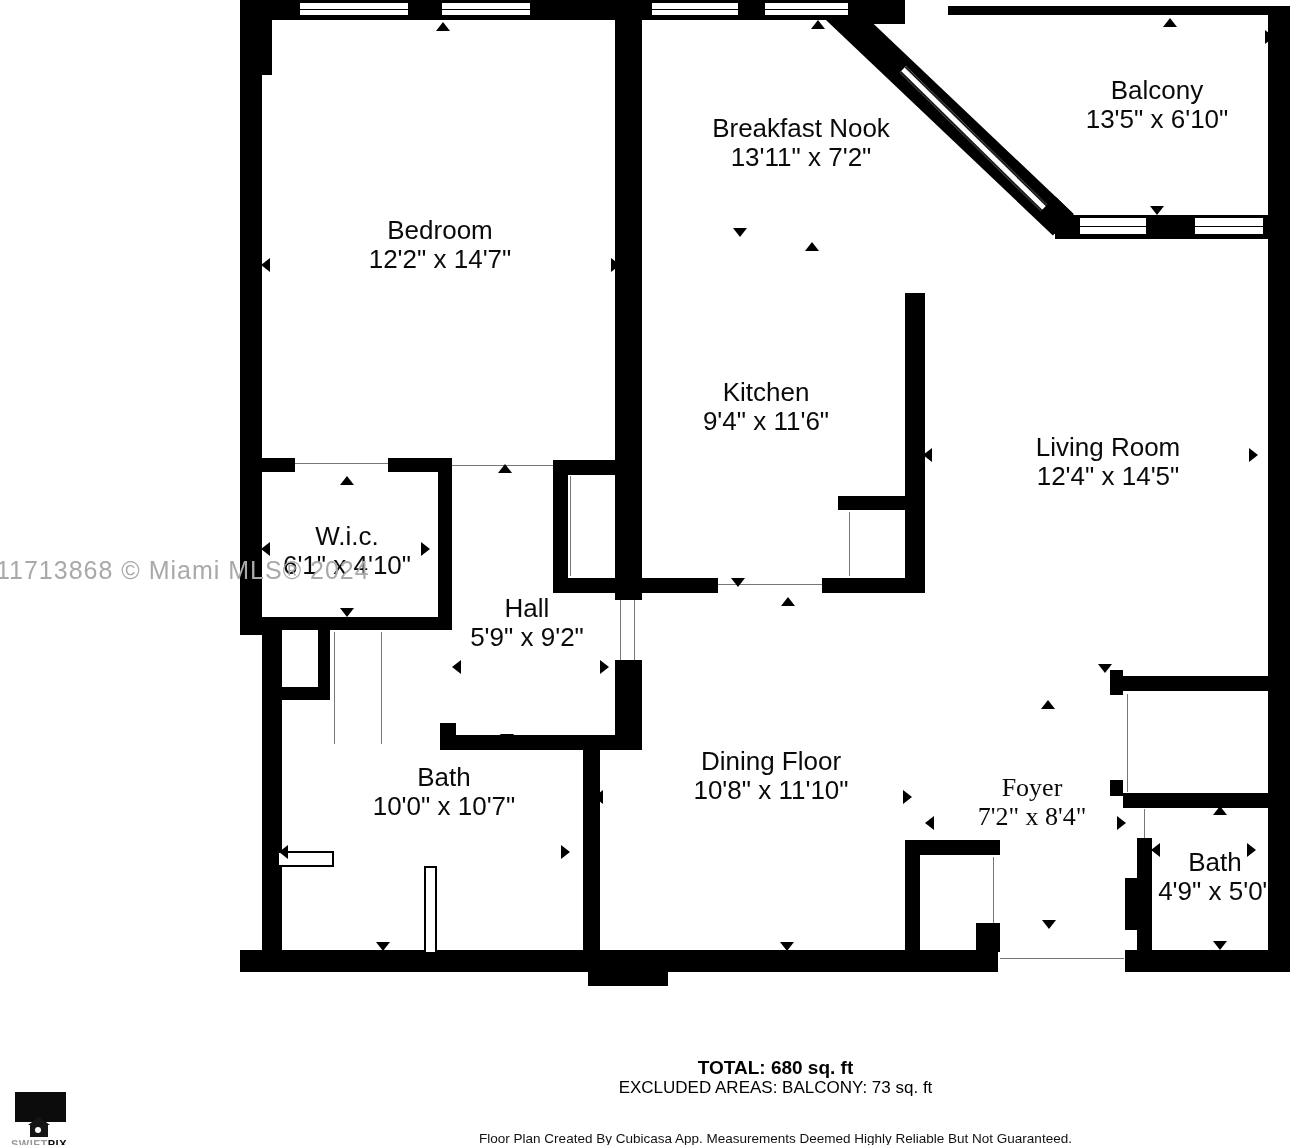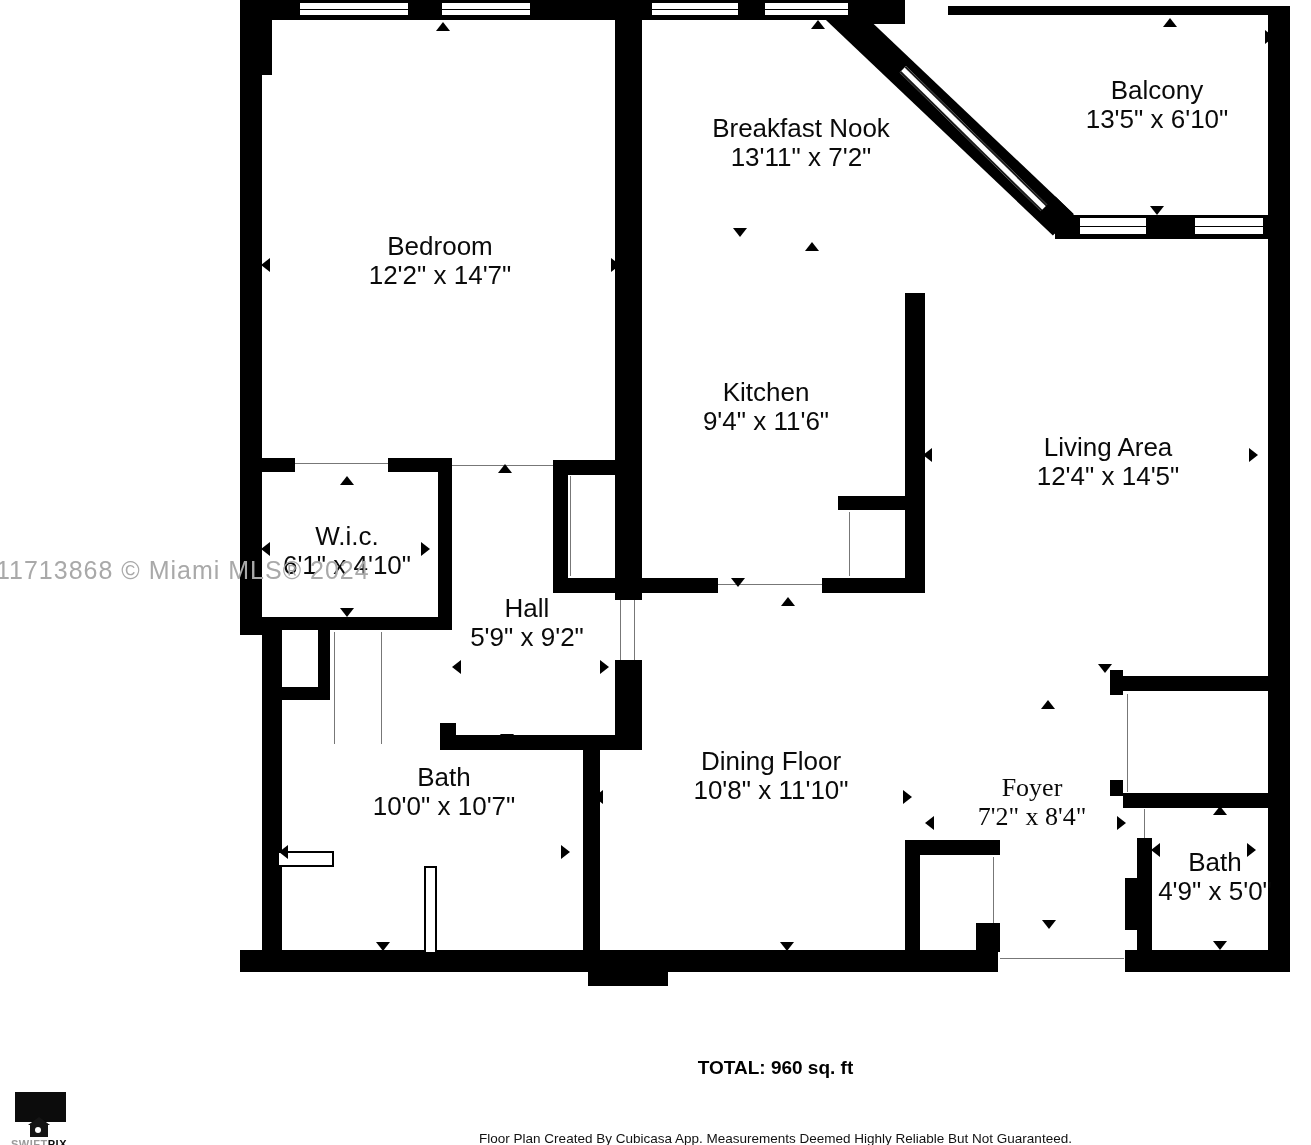--- a/index.html
+++ b/index.html
@@ -150,38 +150,38 @@
       <div class="arr r" style="left: 600px; top: 660px;"></div>
       <div class="arr r" style="left: 1249px; top: 448px;"></div>
       <div class="arr r" style="left: 903px; top: 790px;"></div>
       <div class="arr r" style="left: 561px; top: 845px;"></div>
       <div class="arr r" style="left: 1117px; top: 816px;"></div>
       <div class="arr r" style="left: 1247px; top: 843px;"></div>
       <div class="arr r" style="left: 1265px; top: 30px;"></div>
       <div class="arr r" style="left: 869px; top: 33px;"></div>
     </div>
   <div id="labels">
-      <div class="room-label" style="left: 440px; top: 216px; margin-top: 16px;">
+      <div class="room-label" style="left: 440px; top: 216px;">
         <div>Bedroom</div>
         <div>12'2" x 14'7"</div>
       </div>
       <div class="room-label" style="left: 801px; top: 114px;">
         <div>Breakfast Nook</div>
         <div>13'11" x 7'2"</div>
       </div>
       <div class="room-label" style="left: 1157px; top: 76px;">
         <div>Balcony</div>
         <div>13'5" x 6'10"</div>
       </div>
       <div class="room-label" style="left: 766px; top: 378px;">
         <div>Kitchen</div>
         <div>9'4" x 11'6"</div>
       </div>
       <div class="room-label" style="left: 1108px; top: 433px;">
-        <div>Living Area</div>
+        <div>Living Room</div>
         <div>12'4" x 14'5"</div>
       </div>
       <div class="room-label" style="left: 347px; top: 522px;">
         <div>W.i.c.</div>
         <div>6'1" x 4'10"</div>
       </div>
       <div class="room-label" style="left: 527px; top: 594px;">
         <div>Hall</div>
         <div>5'9" x 9'2"</div>
       </div>
@@ -199,21 +199,22 @@
       </div>
       <div class="room-label" style="left: 1215px; top: 848px;">
         <div>Bath</div>
         <div>4'9" x 5'0"</div>
       </div>
     </div>
 
   <div class="watermark">11713868 © Miami MLS® 2024</div>
 
   <div class="footer">
-    <div class="t1">TOTAL: 960 sq. ft</div>
+    <div class="t1">TOTAL: 680 sq. ft</div>
+    <div class="t2">EXCLUDED AREAS: BALCONY: 73 sq. ft</div>
   </div>
   <div class="disclaimer">Floor Plan Created By Cubicasa App. Measurements Deemed Highly Reliable But Not Guaranteed.</div>
 
   <div class="logo">
     <div class="box"></div>
     <div class="house"></div>
     <div class="txt"><span class="lt">SWIFT</span><span class="dk">PIX</span></div>
     <div class="box2"></div>
   </div>
 </div>

